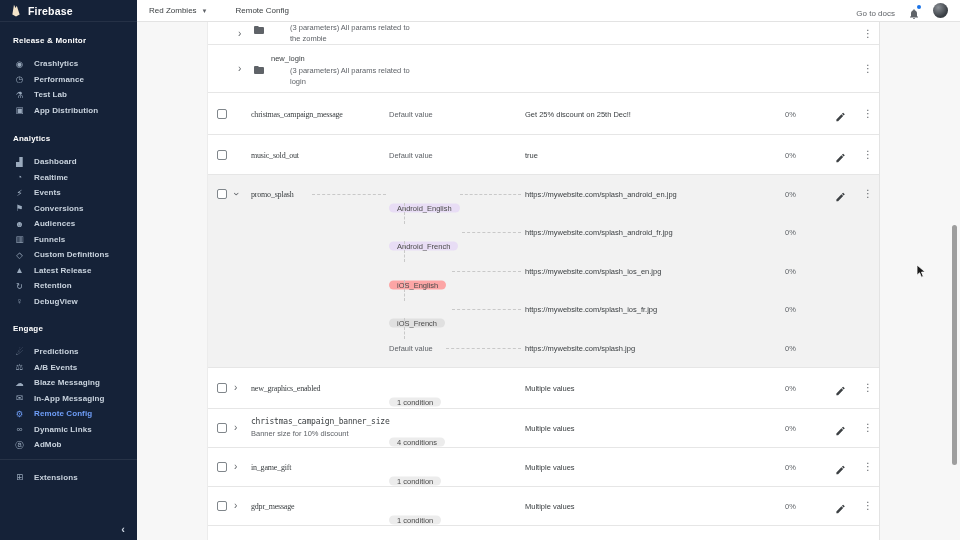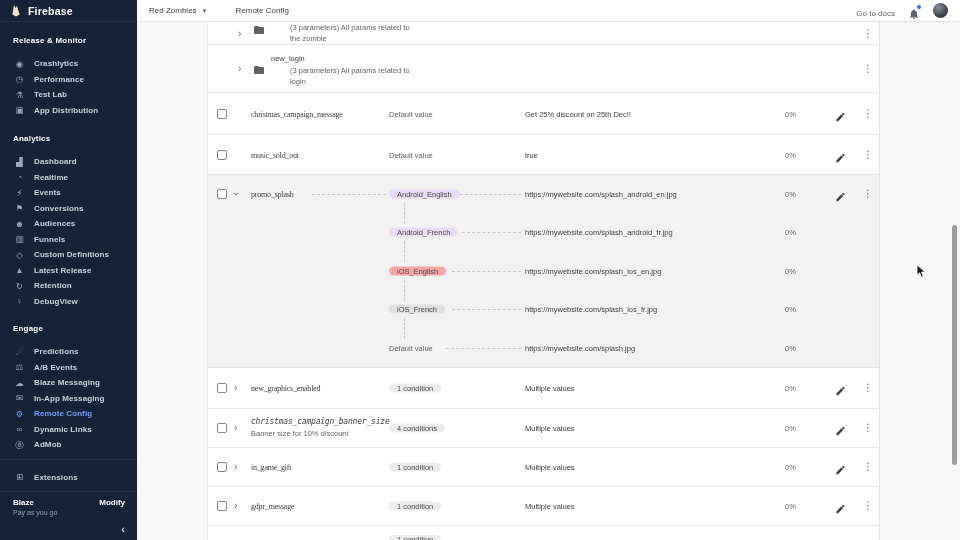--- a/index.html
+++ b/index.html
@@ -50,33 +50,33 @@
   .cb { position:absolute; left:9px; width:10px; height:10px; border:1.5px solid #80868b; border-radius:2px; background:#fff; top:50%; transform:translateY(-50%); cursor:pointer; }
   .chev { position:absolute; left:26px; top:50%; transform:translateY(-50%); font-size:10px; color:#5f6368; cursor:pointer; line-height:1; }
   .chev.down { transform:translateY(-50%) rotate(90deg); }
   .pname { position:absolute; left:43px; top:50%; transform:translateY(-50%); font-family:Liberation Serif, serif; font-size:8px; color:#3c4043; letter-spacing:-.2px; white-space:nowrap; }
   .plabel { font-size:7.5px; color:#5f6368; }
   .cond { position:absolute; left:181px; top:50%; transform:translateY(-50%); }
   .val { position:absolute; left:317px; top:50%; transform:translateY(-50%); font-size:7.5px; color:#3c4043; white-space:nowrap; }
   .roll { position:absolute; left:577px; top:50%; transform:translateY(-50%); font-size:7.5px; color:#5f6368; }
   .pencil { position:absolute; left:627px; top:50%; transform:translateY(-50%); cursor:pointer; width:11px; height:11px; }
   .dots { position:absolute; left:655px; top:50%; transform:translateY(-50%); font-size:10px; color:#5f6368; cursor:pointer; line-height:1; }
-  .badge { display:inline-block; font-size:7.5px; color:#4a4a4a; background:#ececec; border-radius:9px; padding:0 8px; white-space:nowrap; }
+  .badge { display:inline-block; font-size:7.5px; color:#4a4a4a; background:#ececec; border-radius:9px; padding:0 8px; white-space:nowrap;margin-top:14px; }
   .pill-purple { background:#e8ddf5; }
   .pill-peach { background:#fca5a5; }
   .pill-gray { background:#e0e0e0; }
   .folder { position:absolute; left:45px; width:12px; height:12px; }
   .gname { position:absolute; left:63px; font-size:7.5px; color:#3c4043; }
   .gdesc { position:absolute; left:63px; font-size:7.5px; color:#5f6368; white-space:nowrap;margin-left:19px; }
   .sub-pill { position:absolute; left:181px; transform:translateY(-50%); }
   .sub-val { position:absolute; left:317px; transform:translateY(-50%); font-size:7.5px; color:#3c4043; white-space:nowrap; }
   .sub-roll { position:absolute; left:577px; transform:translateY(-50%); font-size:7.5px; color:#5f6368; }
   .dash-h { position:absolute; border-top:1px dashed #c9c9c9; height:0; }
   .dash-v { position:absolute; border-left:1px dashed #c9c9c9; width:0; }
-  .name2 { position:absolute; left:43px; font-family:"DejaVu Sans Mono","Liberation Mono",monospace; font-size:8px; color:#3c4043; letter-spacing:-.2px; white-space:nowrap;font-style:italic; }
+  .name2 { position:absolute; left:43px; font-family:"DejaVu Sans Mono","Liberation Mono",monospace; font-size:8px; color:#3c4043; letter-spacing:-.2px; white-space:nowrap; }
   .desc2 { position:absolute; left:43px; font-size:7.5px; color:#5f6368; white-space:nowrap; }
 
   
   .scroll-thumb { position:absolute; right:3px; top:225px; width:5px; height:240px; background:#9e9e9e; border-radius:3px; z-index:9; cursor:grab; }
   .cursor { position:absolute; left:916px; top:264px; z-index:10; pointer-events:none; }
 </style>
 </head>
 <body>
 
 <aside class="sidebar">
@@ -183,27 +183,20 @@
     </div>
   </div>
 
   <div class="ext-row">
     <div class="side-item">
       <span class="s-ico">⊞</span>
       <span class="s-label">Extensions</span>
     </div>
   </div>
 
-  <div class="plan-row">
-    <div>
-      <div class="plan-name">Blaze</div>
-      <div class="plan-desc">Pay as you go</div>
-    </div>
-    <div class="plan-action">Modify</div>
-  </div>
 
   <div class="collapse-btn">‹</div>
 </aside>
 
 <header class="tophdr">
   <div class="proj">
     <span>Red Zombies</span>
     <span class="proj-caret">▼</span>
   </div>
   <div class="pagecrumb">Remote Config</div>

